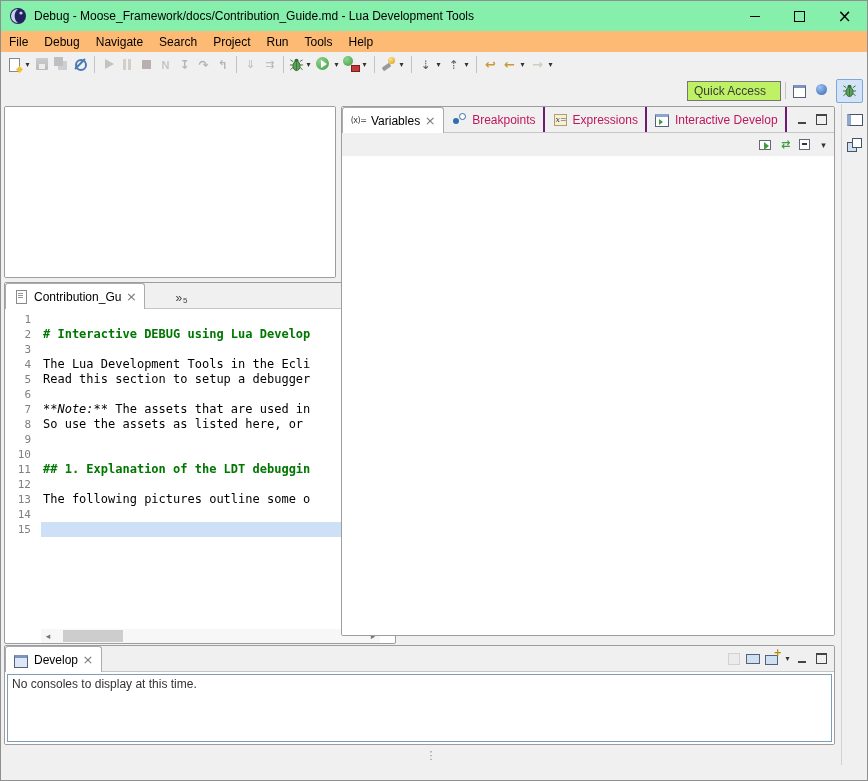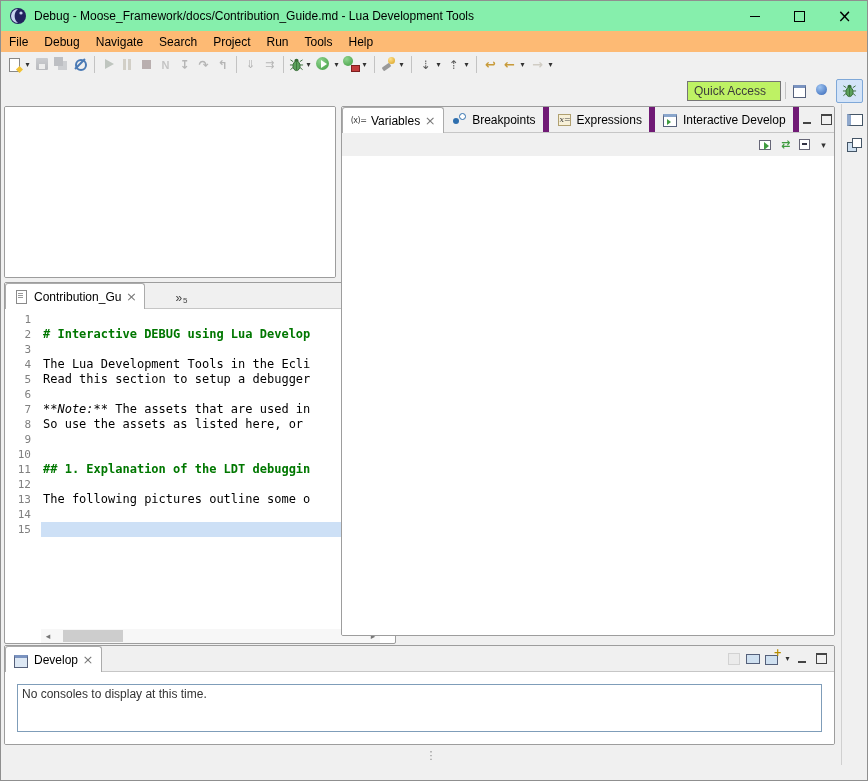--- a/index.html
+++ b/index.html
@@ -94,22 +94,22 @@
   
   .workspace{position:relative;height:661px;background:#f0f0f0;}
   .panel{position:absolute;background:#fff;border:1px solid #9d9d9d;border-radius:2px;
     display:flex;flex-direction:column;overflow:hidden;box-sizing:border-box;}
   #debug-panel{left:3px;top:2px;width:332px;height:172px;}
   #editor-panel{left:3px;top:178px;width:392px;height:362px;}
   #right-panel{left:340px;top:2px;width:494px;height:530px;}
   #console-panel{left:3px;top:541px;width:831px;height:100px;}
   .phead{height:25px;background:#f0f0f0;display:flex;align-items:stretch;flex:none;
     border-bottom:1px solid #c6c6c6;}
-  .tab{display:flex;align-items:center;gap:4px;padding:0 7px;font-size:12px;color:#000000;
-    border-right:6px solid #701a75;white-space:nowrap;}
+  .tab{display:flex;align-items:center;gap:4px;padding:0 7px;font-size:12px;color:#be185d;
+    border-right:2px solid #701a75;white-space:nowrap;}
   .tab.sel{background:#fff;border:1px solid #ababab;border-bottom:none;border-radius:3px 3px 0 0;
     margin-bottom:-1px;z-index:1;color:#000;}
   .tab-label{white-space:nowrap;}
   .x{width:12px;height:12px;display:inline-flex;align-items:center;justify-content:center;}
   .x::before{content:"×";font-size:13px;color:#777;line-height:1;font-family:"DejaVu Sans",sans-serif;}
   .pctrl{margin-left:auto;display:flex;align-items:center;gap:2px;padding-right:4px;}
   .hbtn{width:17px;height:15px;position:relative;display:inline-block;}
   .hbtn.min::before{content:"";position:absolute;left:4px;bottom:3px;width:8px;height:2px;background:#444;}
   .hbtn.max::before{content:"";position:absolute;left:3px;top:2px;width:9px;height:8px;border:1px solid #444;border-top-width:2px;}
   .vmenu{width:13px;display:inline-flex;justify-content:center;}
@@ -139,21 +139,21 @@
   .sb-dn::before{content:"▾";font-size:8px;color:#888;}
   .sb-l::before{content:"◂";font-size:9px;color:#777;}
   .sb-r::before{content:"▸";font-size:9px;color:#777;}
   .sb-up,.sb-dn{height:14px;display:flex;align-items:center;}
   .hscroll{height:14px;flex:none;background:#f7f7f7;display:flex;align-items:center;
     margin-left:36px;margin-right:15px;}
   .sb-l,.sb-r{width:14px;display:flex;align-items:center;justify-content:center;}
   .htrack{flex:1;height:100%;position:relative;}
   .hthumb{position:absolute;left:8px;top:1px;width:60px;height:12px;background:#cdcdcd;}
   
-  .console-body{flex:1;background:#fff;padding:12px;box-sizing:border-box;}
+  .console-body{flex:1;background:#fff;padding:2px;box-sizing:border-box;}
   .console-inner{height:100%;box-sizing:border-box;border:1px solid #7f9db9;
     font-size:12px;color:#333;padding:2px 4px;}
   
   .fastbar{position:absolute;right:0;top:0;width:26px;height:100%;background:#f0f0f0;
     border-left:1px solid #d0d0d0;display:flex;flex-direction:column;align-items:center;
     padding-top:8px;gap:8px;box-sizing:border-box;}
   .grip{position:absolute;left:424px;top:644px;width:12px;text-align:center;}
   .grip::before{content:"⋮";color:#909090;font-size:11px;font-family:"DejaVu Sans",sans-serif;}
   .statusbar{height:15px;background:#f0f0f0;}
 </style>

